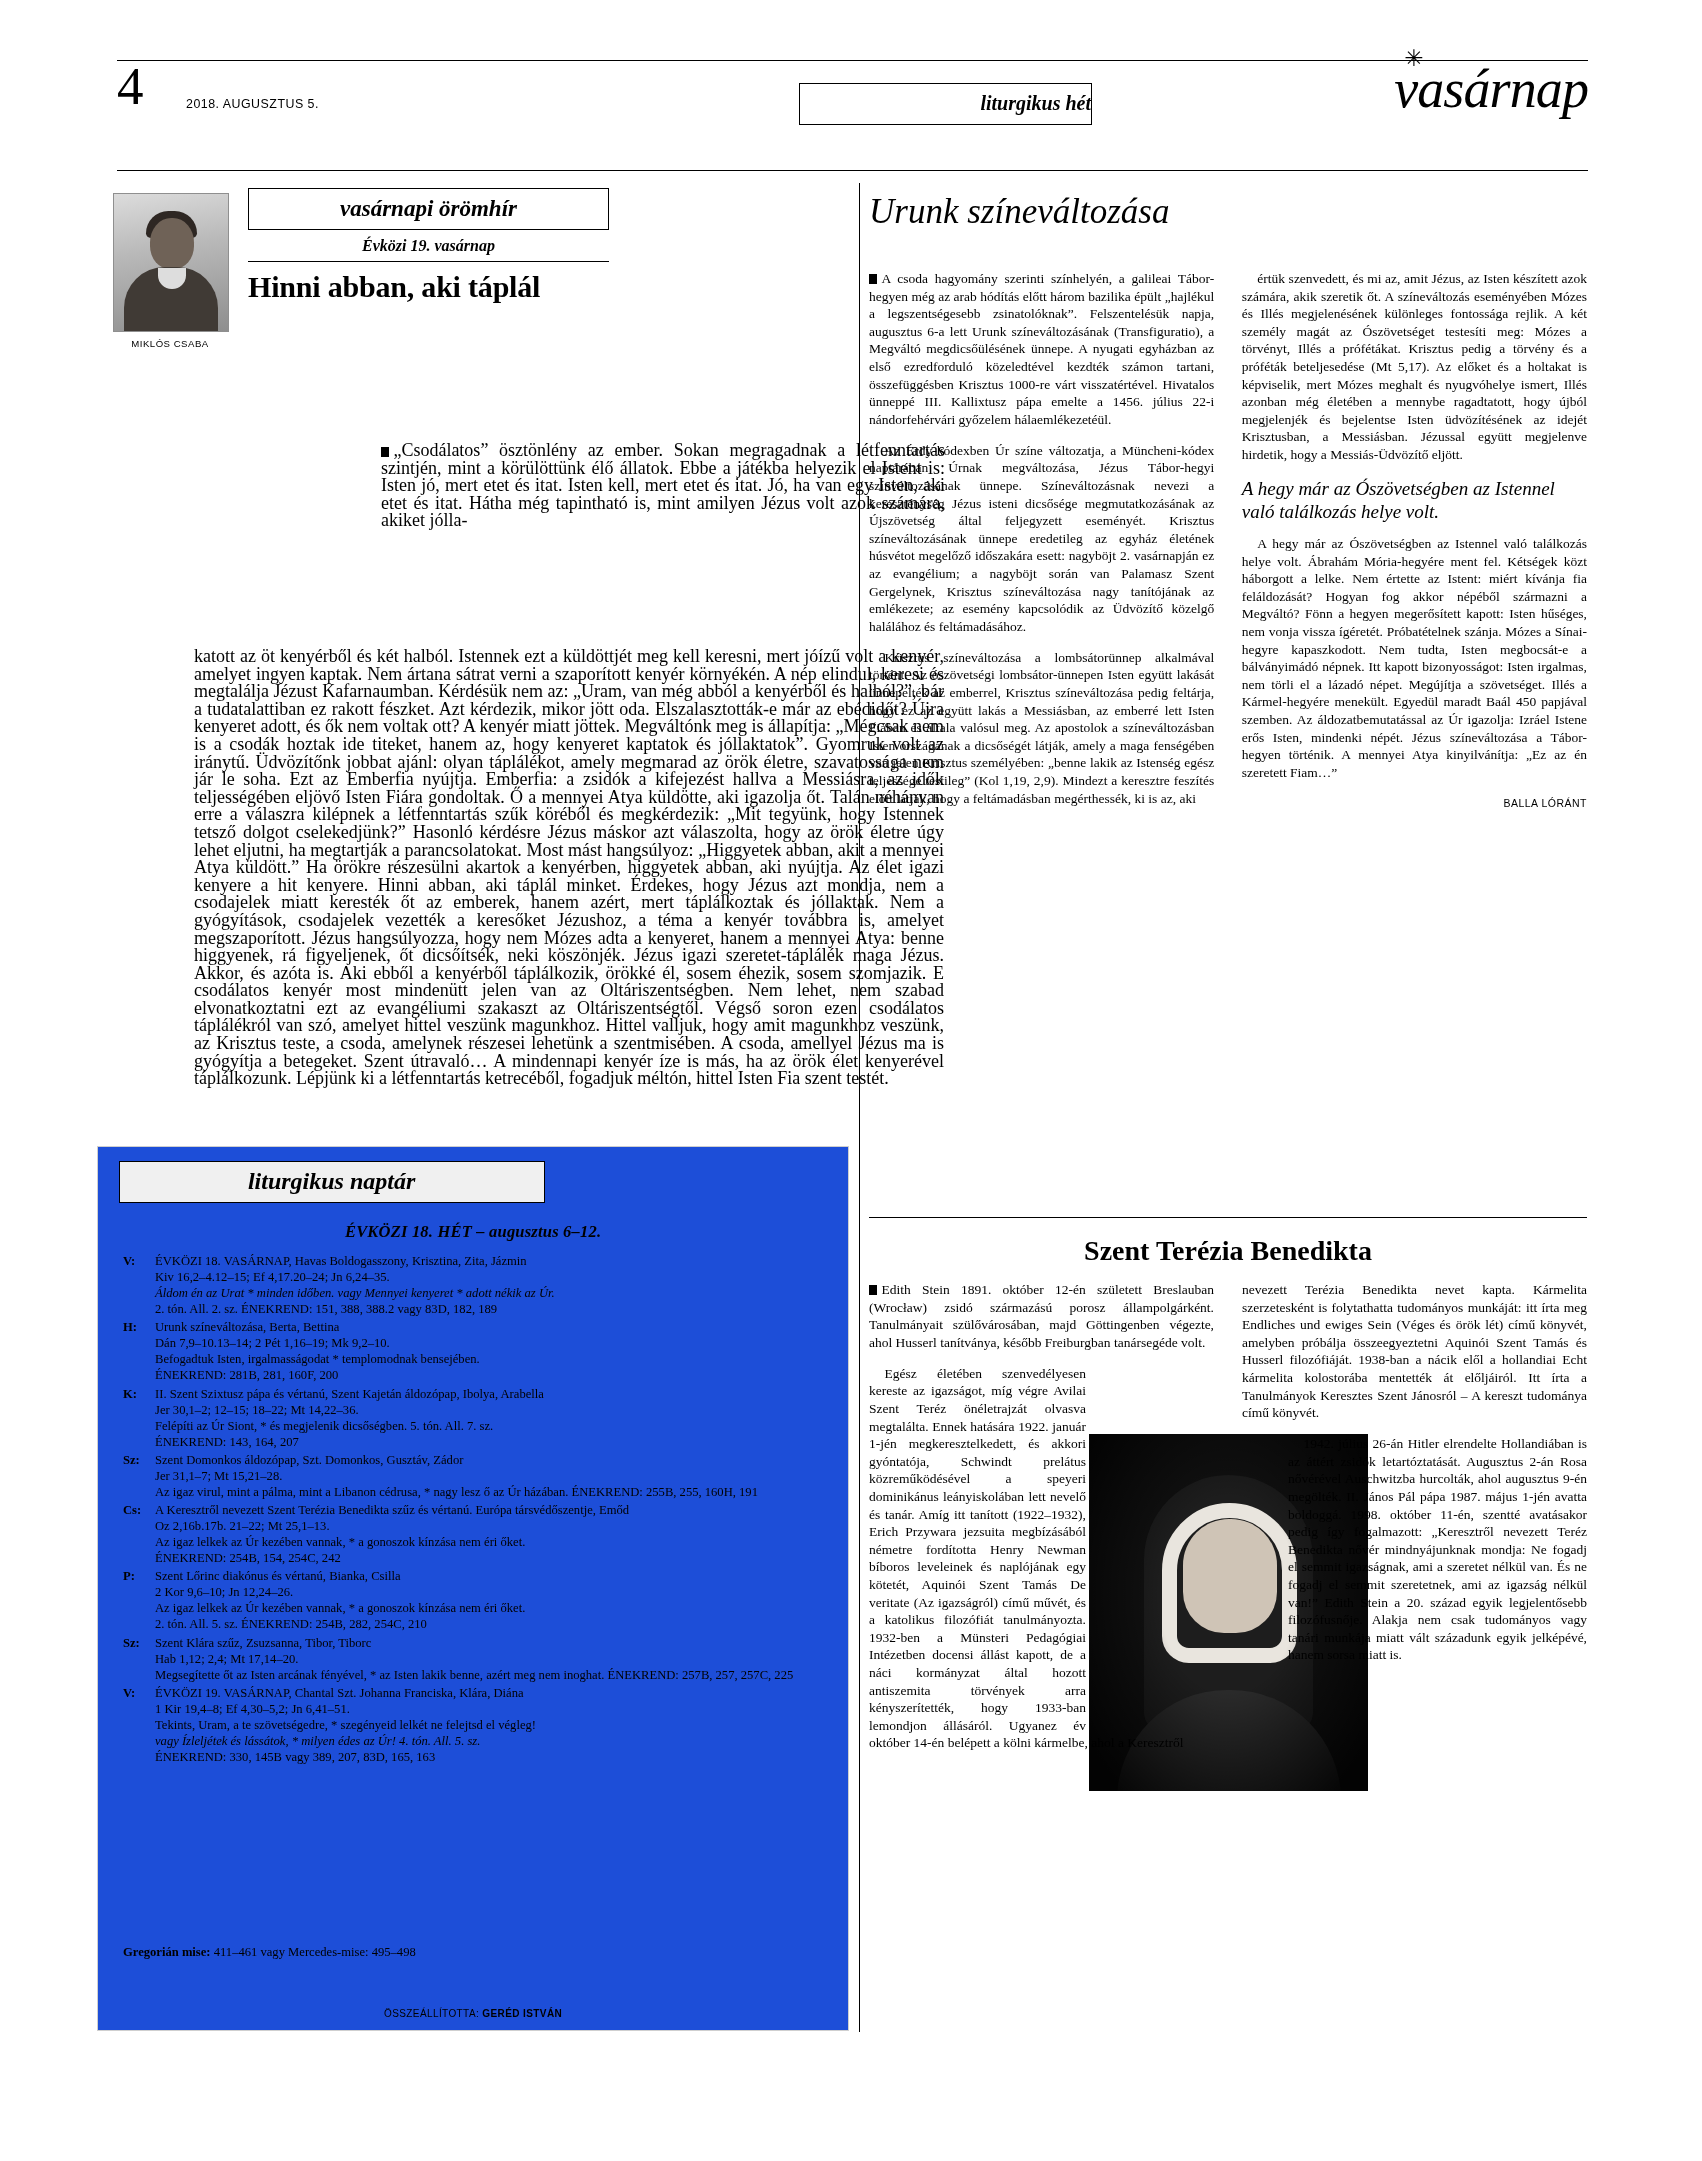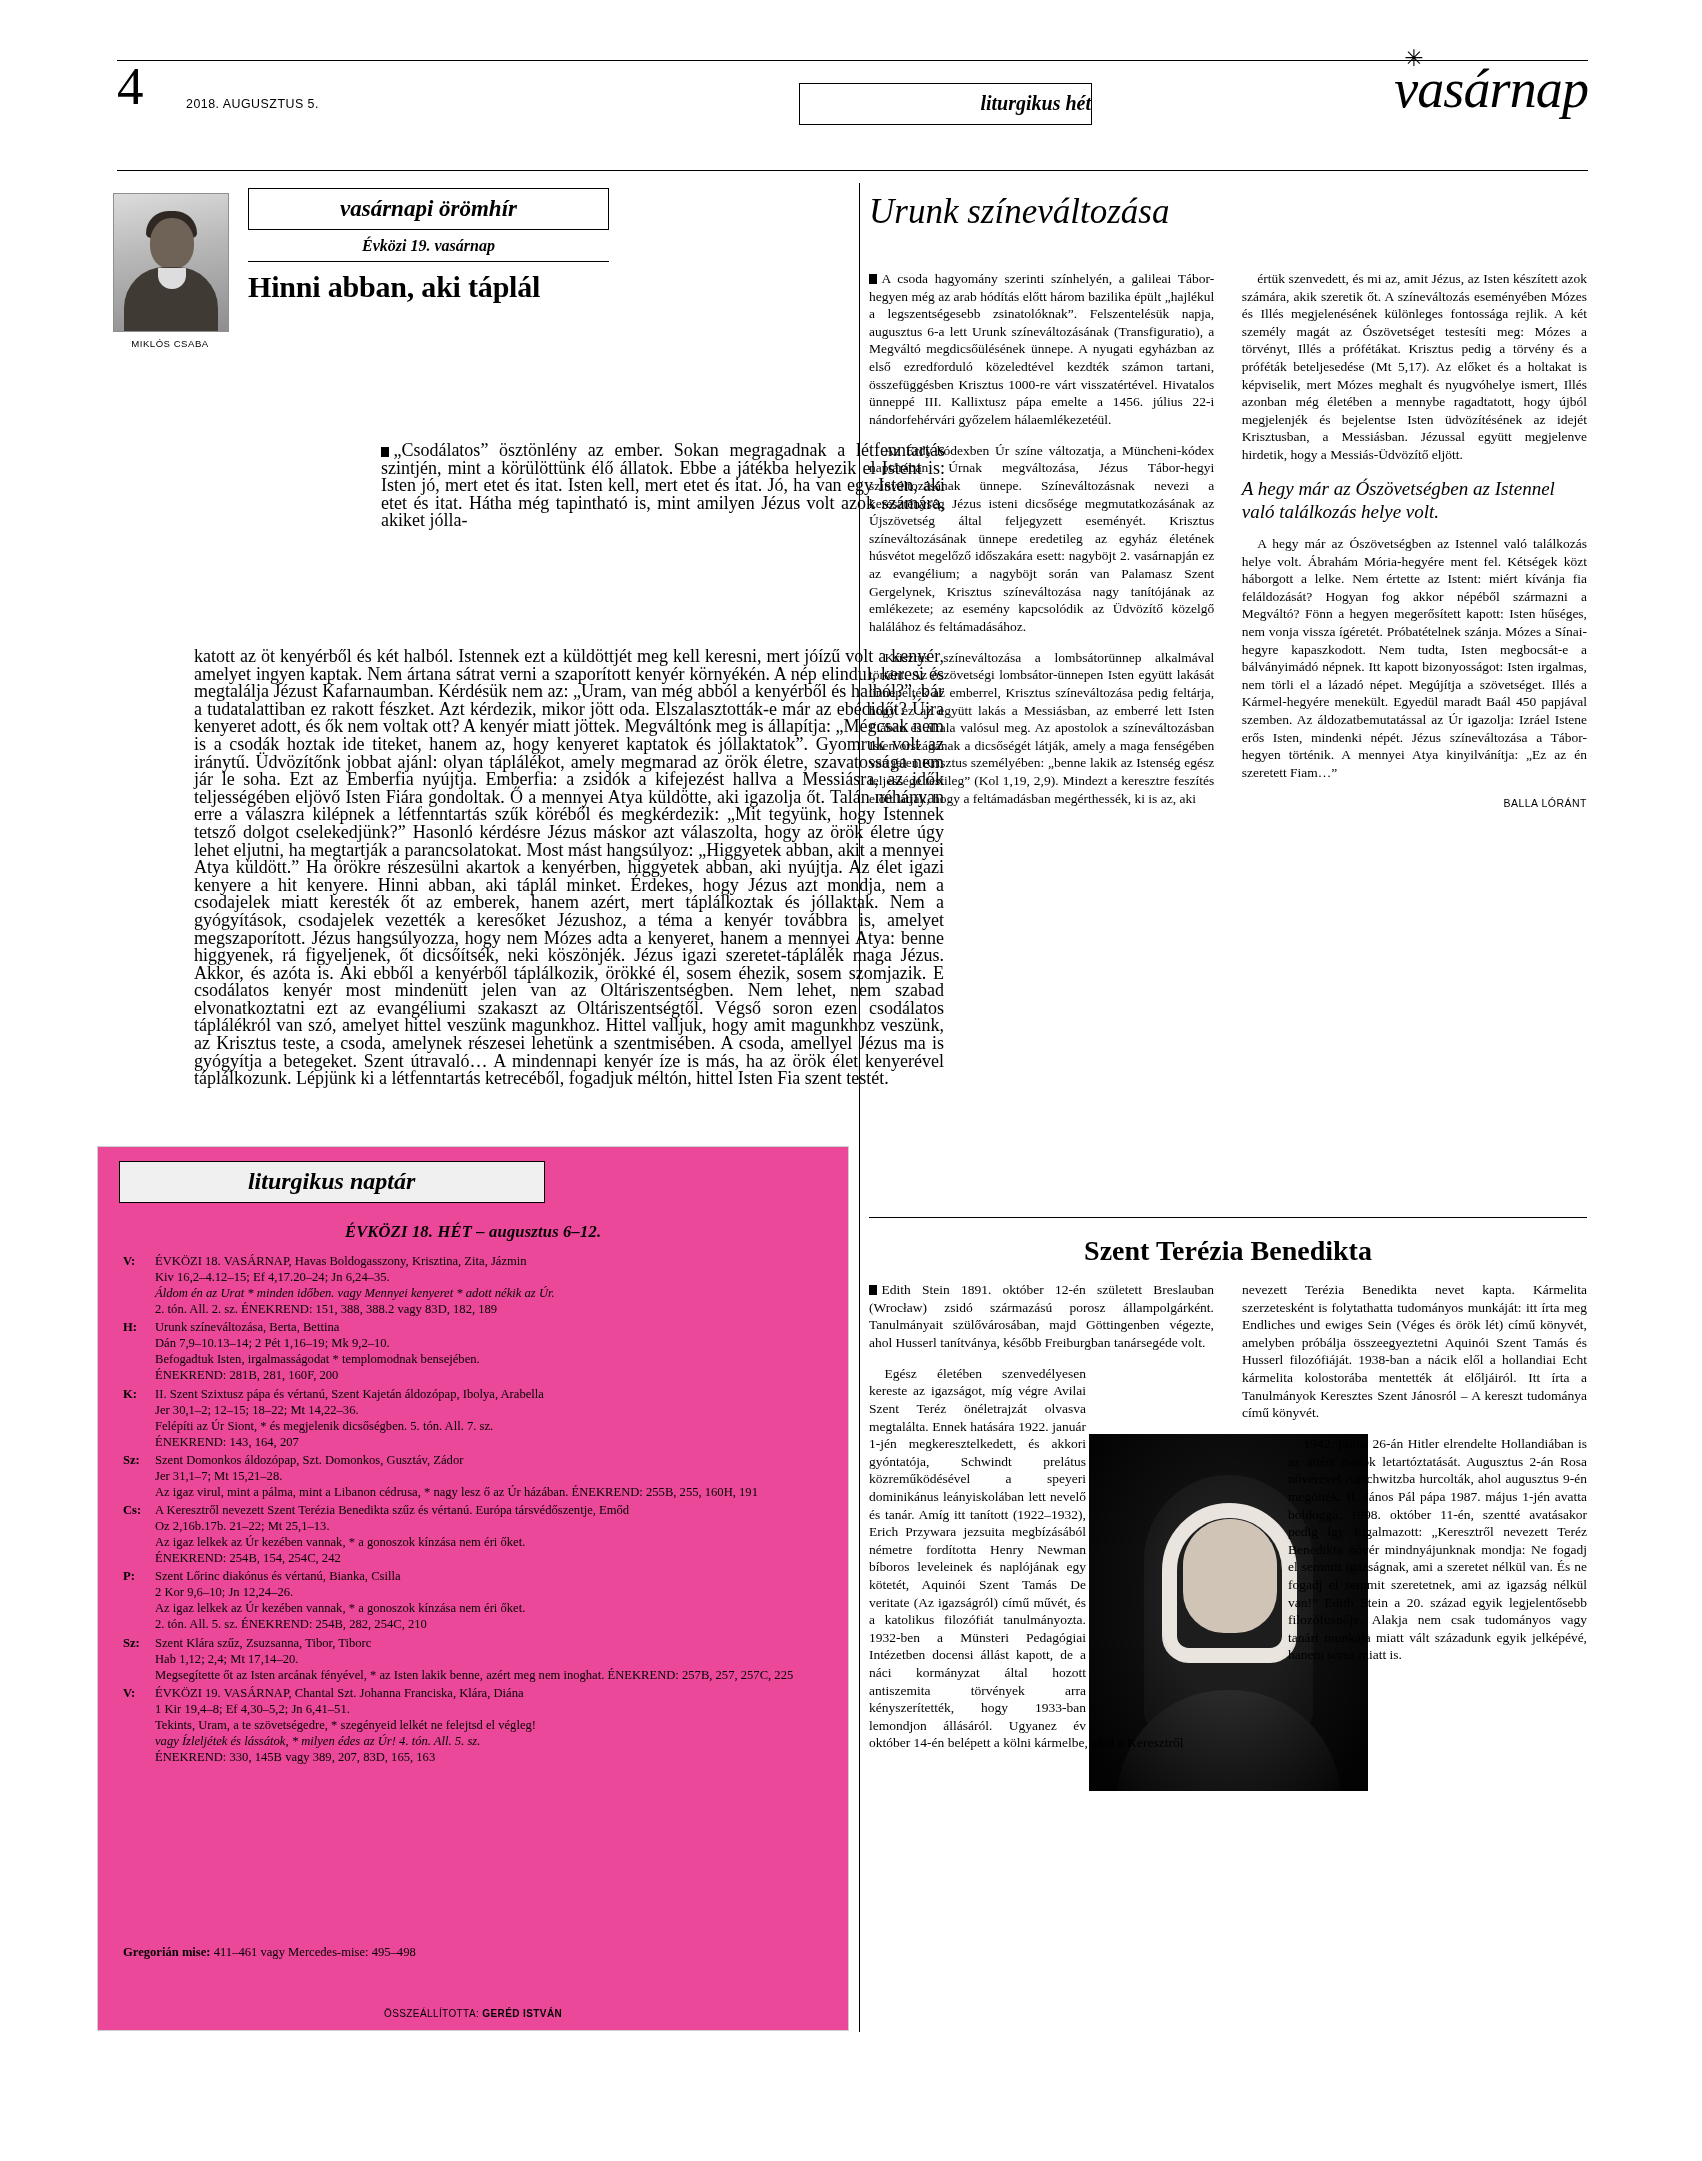--- a/index.html
+++ b/index.html
@@ -243,21 +243,21 @@
     margin-right: 4.6px;
     vertical-align: -0.9px;
   }
   
   .naptar {
     position: absolute;
     left: 97px;
     top: 1146px;
     width: 750px;
     height: 883px;
-    background: #ec4899;
+    background: #1d4ed8;
     border: 0.9px solid #cfcfcf;
   }
   .naptar-title-box {
     position: absolute;
     left: 20.6px;
     top: 13.7px;
     width: 426px;
     height: 42px;
     border: 1.4px solid #000;
     box-sizing: border-box;

